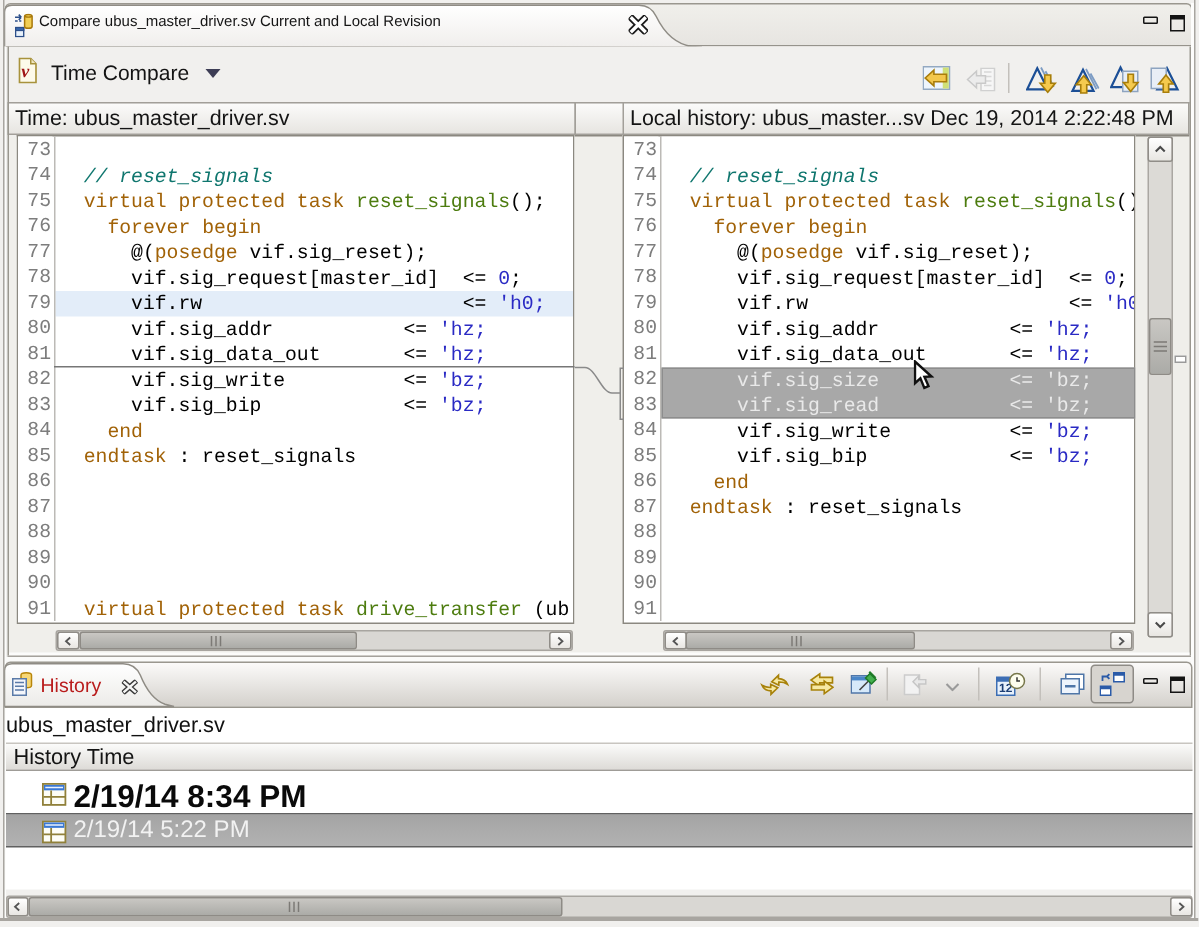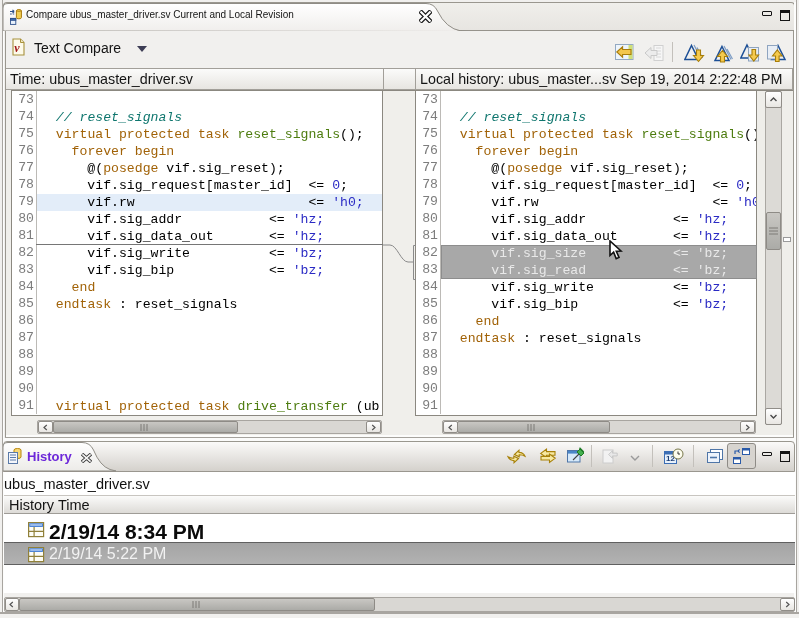--- a/index.html
+++ b/index.html
@@ -91,21 +91,21 @@
 </svg>
 <div class="abs" id="emin"></div>
 <div class="abs" id="emax"></div>
 
 <div class="abs" id="tcbar"></div>
 <svg class="abs" style="left:12px;top:38px" width="13" height="18" viewBox="0 0 13 18">
   <path d="M1,1 h7.5 l3.5,3.5 v12.5 h-11 Z" fill="#fdfaea" stroke="#a8923c" stroke-width="1.1"></path>
   <path d="M8.5,1 v3.5 h3.5" fill="#f0e6c0" stroke="#a8923c"></path>
   <text x="2.2" y="13.5" font-size="12" font-style="italic" font-weight="bold" fill="#a01616" font-family="Liberation Serif">v</text>
 </svg>
-<div class="abs ui" id="tclabel">Text Compare</div>
+<div class="abs ui" id="tclabel">Time Compare</div>
 <div class="abs" id="tcarrow"></div>
 
 <svg class="abs" style="left:615px;top:44px" width="19" height="17" viewBox="0 0 19 17">
   <rect x="0.5" y="0.5" width="17.5" height="15" fill="#eef5fc" stroke="#93a9c2"></rect>
   <rect x="13.5" y="1" width="4" height="14" fill="#cfe077"></rect>
   <path d="M3,6.5 h4 M3,9 h3" stroke="#c5d4e4" stroke-width="0.8"></path>
   <path d="M1.8,8 l5.8,-5.2 v2.7 h8.4 v5 h-8.4 v2.7 Z" fill="#f3c74c" stroke="#a97d0c" stroke-width="1.1"></path>
 </svg>
 <svg class="abs" style="left:644px;top:45px" width="20" height="16" viewBox="0 0 20 16">
   <rect x="10" y="0.5" width="9" height="15" fill="#f6f6f6" stroke="#d0d0d0"></rect>
@@ -135,21 +135,21 @@
 <svg class="abs" style="left:766px;top:42px" width="22" height="22" viewBox="0 0 22 22">
   <path d="M12,3.5 L19,17.5 L5.5,17.5 Z" fill="none" stroke="#1c4f96" stroke-width="1.5"></path>
   <rect x="1.5" y="3.5" width="10" height="13.5" fill="#e8eef6" stroke="#8ea4c0" stroke-width="1"></rect>
   <path d="M9.5,19.5 v-5.5 h-3 l4.8,-6 4.8,6 h-3 v5.5 Z" fill="#f5ca4e" stroke="#a87e0a" stroke-width="1.1"></path>
 </svg>
 
 <div class="abs phdr" id="phdrL"></div>
 <div class="abs phdr" id="phdrG"></div>
 <div class="abs phdr" id="phdrR"></div>
 <div class="phtext" style="left:10px;">Time: ubus_master_driver.sv</div>
-<div class="phtext" style="left:420px;">Local history: ubus_master...sv Sep 19, 2014 2:22:48 PM</div>
+<div class="phtext" style="left:420px;">Local history: ubus_master...sv Dec 19, 2014 2:22:48 PM</div>
 
 <div class="abs" id="paneL"></div>
 <div class="abs" id="gutter"></div>
 <div class="abs" id="paneR"></div>
 
 <div class="abs" id="hilite79"></div>
 <div class="abs mono lnum" id="lnumsL"><div style="height:17px;">73</div><div style="height:17px;">74</div><div style="height:17px;">75</div><div style="height:17px;">76</div><div style="height:17px;">77</div><div style="height:17px;">78</div><div style="height:17px;">79</div><div style="height:17px;">80</div><div style="height:17px;">81</div><div style="height:17px;">82</div><div style="height:17px;">83</div><div style="height:17px;">84</div><div style="height:17px;">85</div><div style="height:17px;">86</div><div style="height:17px;">87</div><div style="height:17px;">88</div><div style="height:17px;">89</div><div style="height:17px;">90</div><div style="height:17px;">91</div></div>
 <div class="abs" id="lsep"></div>
 <div class="abs mono" id="codeL"><div style="height:17px;padding-left:3px;"></div><div style="height:17px;padding-left:3px;">  <span class="c">// reset_signals</span></div><div style="height:17px;padding-left:3px;">  <span class="k">virtual protected task</span> <span class="o">reset_signals</span>();</div><div style="height:17px;padding-left:3px;">    <span class="k">forever begin</span></div><div style="height:17px;padding-left:3px;">      @(<span class="k">posedge</span> vif.sig_reset);</div><div style="height:17px;padding-left:3px;">      vif.sig_request[master_id]  &lt;= <span class="n">0</span>;</div><div style="height:17px;padding-left:3px;">      vif.rw                      &lt;= <span class="n">'h0;</span></div><div style="height:17px;padding-left:3px;">      vif.sig_addr           &lt;= <span class="n">'hz;</span></div><div style="height:17px;padding-left:3px;">      vif.sig_data_out       &lt;= <span class="n">'hz;</span></div><div style="height:17px;padding-left:3px;">      vif.sig_write          &lt;= <span class="n">'bz;</span></div><div style="height:17px;padding-left:3px;">      vif.sig_bip            &lt;= <span class="n">'bz;</span></div><div style="height:17px;padding-left:3px;">    <span class="k">end</span></div><div style="height:17px;padding-left:3px;">  <span class="k">endtask</span> : reset_signals</div><div style="height:17px;padding-left:3px;"></div><div style="height:17px;padding-left:3px;"></div><div style="height:17px;padding-left:3px;"></div><div style="height:17px;padding-left:3px;"></div><div style="height:17px;padding-left:3px;"></div><div style="height:17px;padding-left:3px;">  <span class="k">virtual protected task</span> <span class="o">drive_transfer</span> (ub</div></div>
 <div class="abs" id="diffline"></div>
@@ -236,21 +236,21 @@
     <stop offset="0" stop-color="#ffffff"></stop>
         <stop offset="1" stop-color="#ecebe8"></stop>
   </linearGradient>
     </defs>
 </svg>
 <svg class="abs" style="left:7px;top:448px" width="17" height="17" viewBox="0 0 17 17">
   <path d="M7,2 q0,-1.5 3.5,-1.5 q3.5,0 3.5,1.5 v7 q0,1.5 -3.5,1.5 q-3.5,0 -3.5,-1.5 Z" fill="#f7d775" stroke="#b8860b"></path>
   <rect x="1.5" y="4.5" width="9" height="11" fill="#f4f6fb" stroke="#5a7aa8"></rect>
   <path d="M3,7 h6 M3,9.5 h6 M3,12 h6" stroke="#5a7aa8"></path>
 </svg>
-<div class="abs" style="left:27px;top:449px;font-size:13px;font-weight:bold;color:#6d28d9;">History</div>
+<div class="abs" style="left:27px;top:449px;font-size:13px;font-weight:normal;color:#b91c1c;">History</div>
 <svg class="abs" style="left:81px;top:453px" width="11" height="10" viewBox="0 0 11 10">
   <path d="M1,1 L10,9 M10,1 L1,9" stroke="#3c3c3c" stroke-width="3.4" fill="none"></path>
   <path d="M1.4,1.4 L9.6,8.6 M9.6,1.4 L1.4,8.6" stroke="#f6f6f5" stroke-width="1.6" fill="none"></path>
 </svg>
 
 <svg class="abs" style="left:506px;top:448px" width="22" height="17" viewBox="0 0 22 17">
   <path d="M8.5,6.5 L13,2.2 L13,4.4 Q17.5,4.6 19,8.2 Q16.5,6.6 13.2,6.7 L13.2,8.8 Z" fill="#f7e9a2" stroke="#a8820a" stroke-width="1.1"></path>
   <path d="M12.5,10.5 L8,14.8 L8,12.6 Q3.5,12.4 2,8.8 Q4.5,10.4 7.8,10.3 L7.8,8.2 Z" fill="#f7e9a2" stroke="#a8820a" stroke-width="1.1"></path>
 </svg>
 <svg class="abs" style="left:537px;top:448px" width="19" height="18" viewBox="0 0 19 18">

